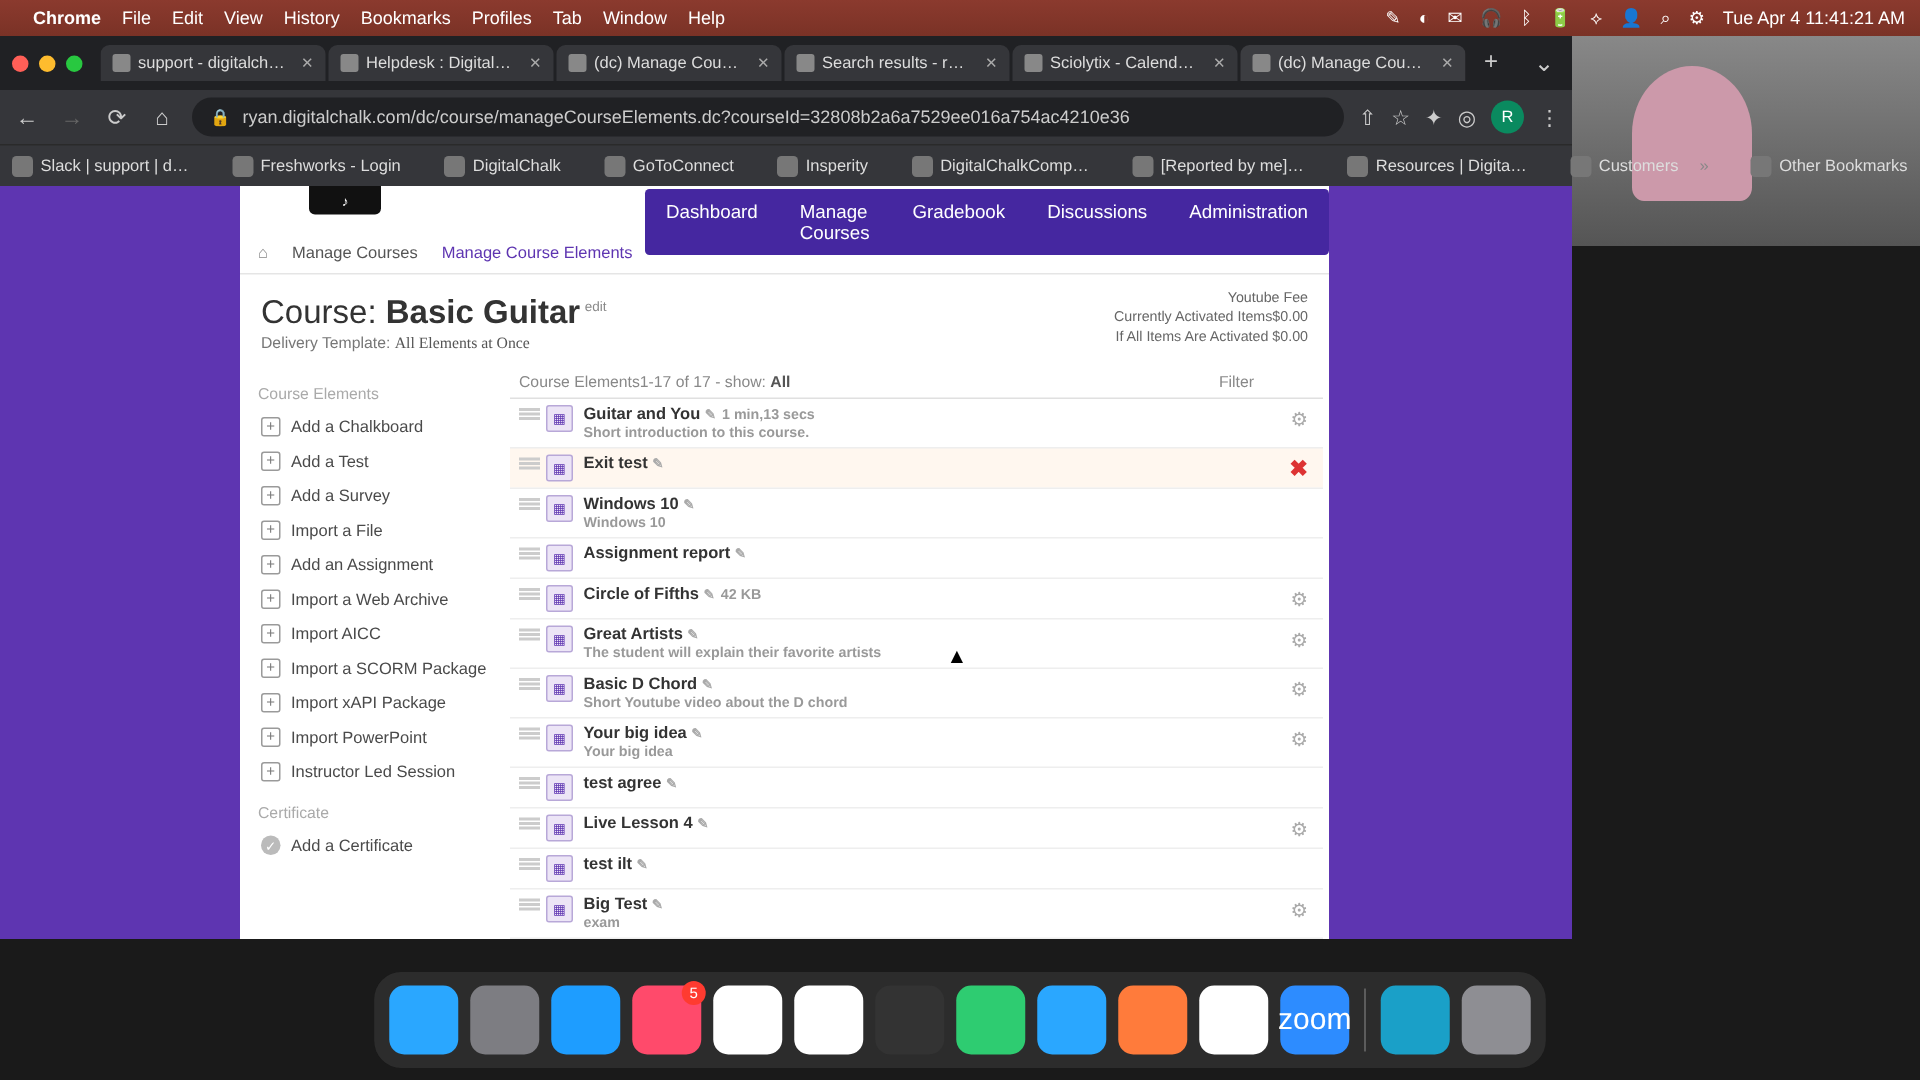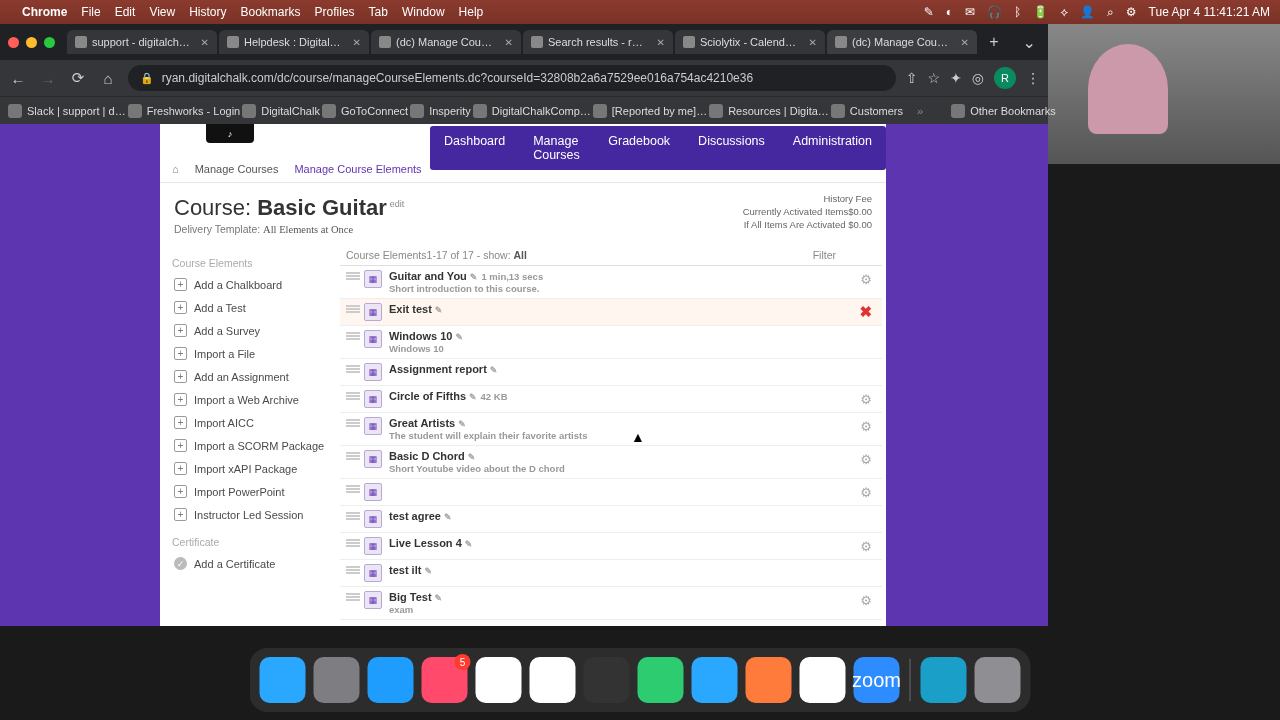--- a/index.html
+++ b/index.html
@@ -189,21 +189,21 @@
       <span>ryan.digitalchalk.com/dc/course/manageCourseElements.dc?courseId=32808b2a6a7529ee016a754ac4210e36</span>
     </div>
     <span class="icon">⇧</span>
     <span class="icon">☆</span>
     <span class="icon">✦</span>
     <span class="icon">◎</span>
     <span class="avatar">R</span>
     <span class="icon">⋮</span>
   </div>
   <div class="bookmarks">
-    <div id="bm-container" style="display:flex;gap:2px;align-items:center;">
+    <div id="bm-container" style="display:flex;gap:29px;align-items:center;">
         <div class="bm">
           <span class="ic"></span>
           <span>Slack | support | d…</span>
         </div>
         <div class="bm">
           <span class="ic"></span>
           <span>Freshworks - Login</span>
         </div>
         <div class="bm">
           <span class="ic"></span>
@@ -256,21 +256,21 @@
       </div>
       <div class="crumbs">
         <span class="home">⌂</span>
         <a href="#">Manage Courses</a>
         <span class="current">Manage Course Elements</span>
       </div>
       <div class="course-head">
         <h1><span>Course: </span><b>Basic Guitar</b><span class="edit">edit</span></h1>
         <div class="dtemplate"><span>Delivery Template: </span><b>All Elements at Once</b></div>
         <div class="fees">
-          <div>History Fee</div>
+          <div>Youtube Fee</div>
           <div>Currently Activated Items$0.00</div>
           <div>If All Items Are Activated $0.00</div>
         </div>
       </div>
       <div class="body">
         <div class="sidebar">
           <div class="sec">Course Elements</div>
           <div id="sidebar-actions">
               <div class="act">
                 <span class="plus">+</span>
@@ -397,20 +397,21 @@
                 <div class="content"><span class="title">Basic D Chord</span><span class="pencil">✎</span><div class="desc">Short Youtube video about the D chord</div></div>
                 <span class="gear">⚙</span>
               </div>
               <div class="row">
                 <div class="drag">
                   <span></span>
                   <span></span>
                   <span></span>
                 </div>
                 <div class="typeicon">▦</div>
+                <div class="content"><span class="title">Your big idea</span><span class="pencil">✎</span><div class="desc">Your big idea</div></div>
                 <span class="gear">⚙</span>
               </div>
               <div class="row">
                 <div class="drag">
                   <span></span>
                   <span></span>
                   <span></span>
                 </div>
                 <div class="typeicon">▦</div>
                 <div class="content"><span class="title">test agree</span><span class="pencil">✎</span></div>

